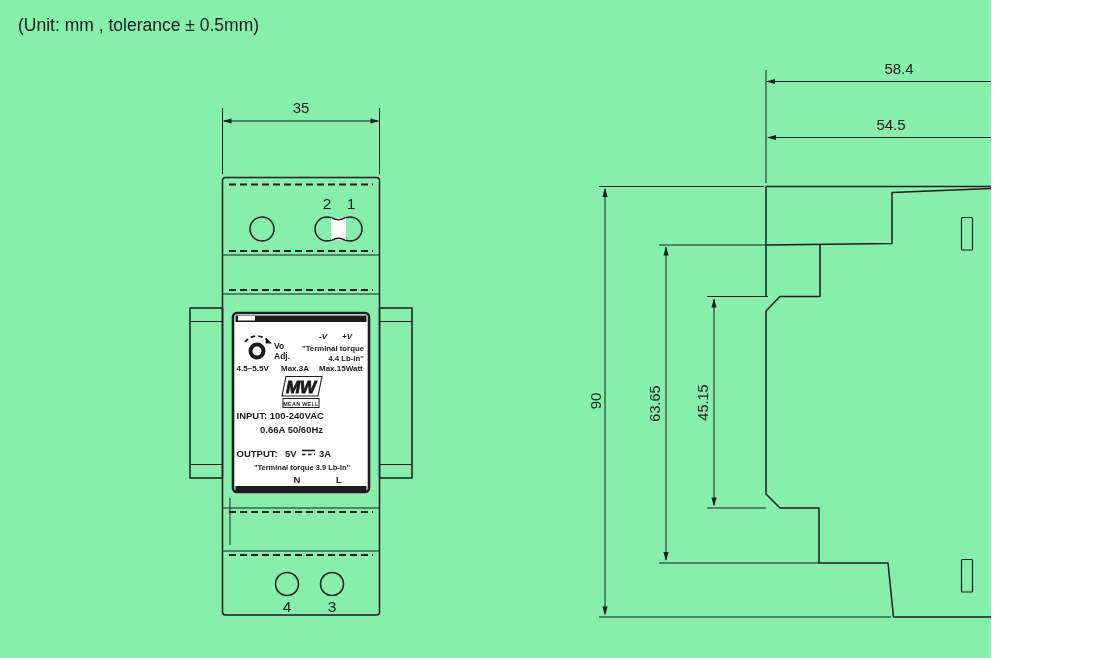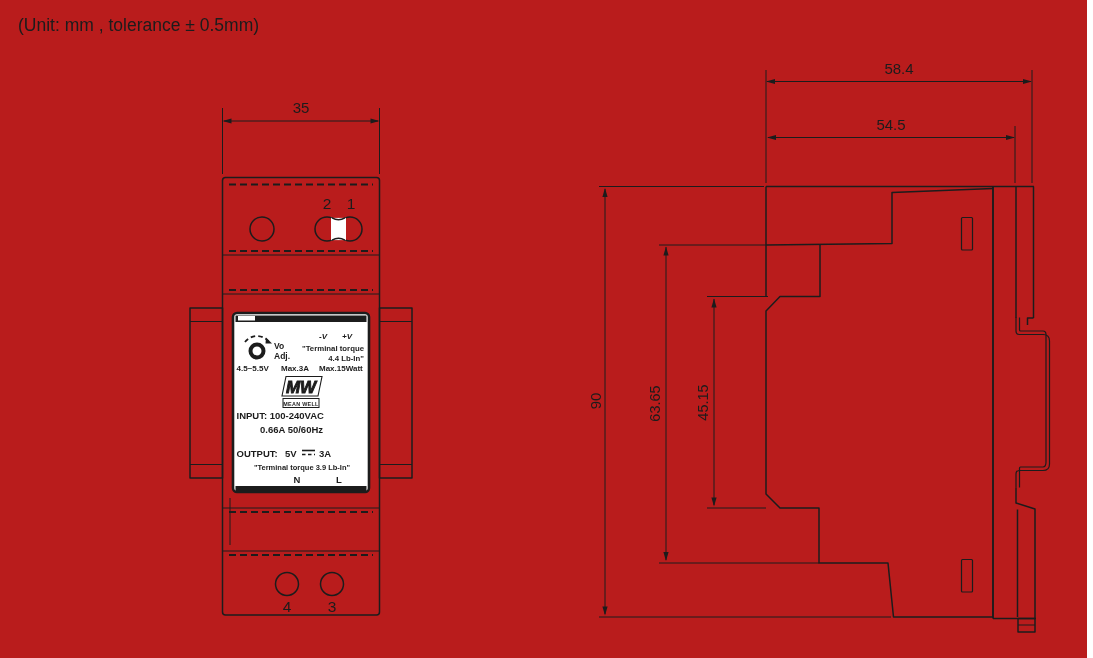--- a/index.html
+++ b/index.html
@@ -1,16 +1,16 @@
 <!DOCTYPE html>
 <html><head>
 <meta charset="utf-8">
 <style>
   html,body{margin:0;padding:0;background:#ffffff;}
-  .stage{position:relative;width:1087px;height:658px;background:#b91c1c;overflow:hidden;text-decoration:underline;}
+  .stage{position:relative;width:991px;height:658px;background:#86efac;overflow:hidden;text-decoration:underline;}
   svg text{font-family:"Liberation Sans","DejaVu Sans",sans-serif;fill:#1c1c1c;}
   .ln{stroke:#1c1c1c;fill:none;stroke-width:1.5;stroke-linejoin:round;}
   .thin{stroke:#1c1c1c;fill:none;stroke-width:1;}
   .heavy{stroke:#1c1c1c;fill:none;stroke-width:1.9;}
   .rail{stroke:#1c1c1c;fill:none;stroke-width:1.2;}
   .dashband{stroke:#1c1c1c;fill:none;stroke-width:2.2;stroke-dasharray:7 4;}
   .ar{fill:#1c1c1c;stroke:none;}
   .b{font-weight:bold;}
   .dim{font-size:15px;}
   .dimv{font-size:14.5px;}

